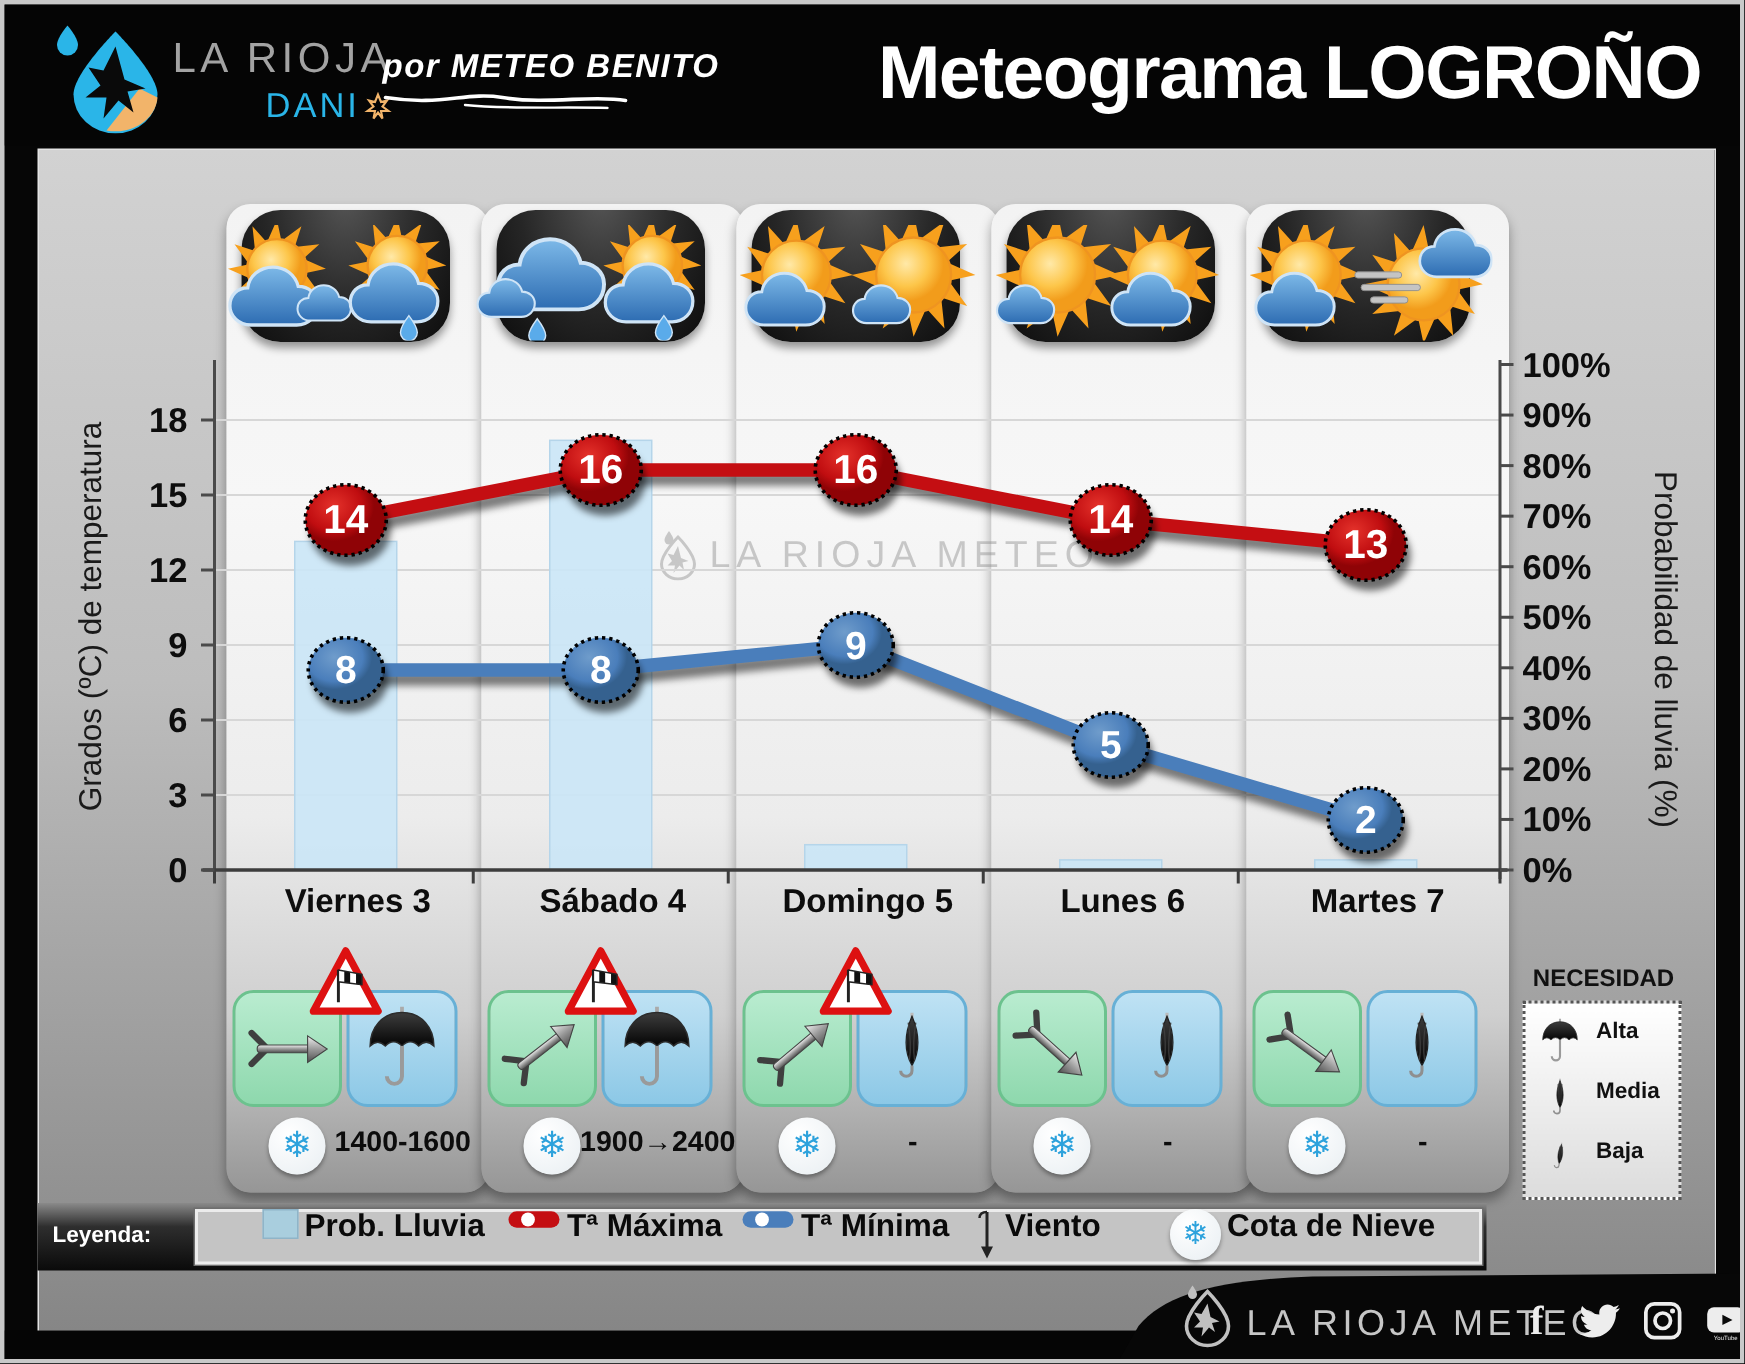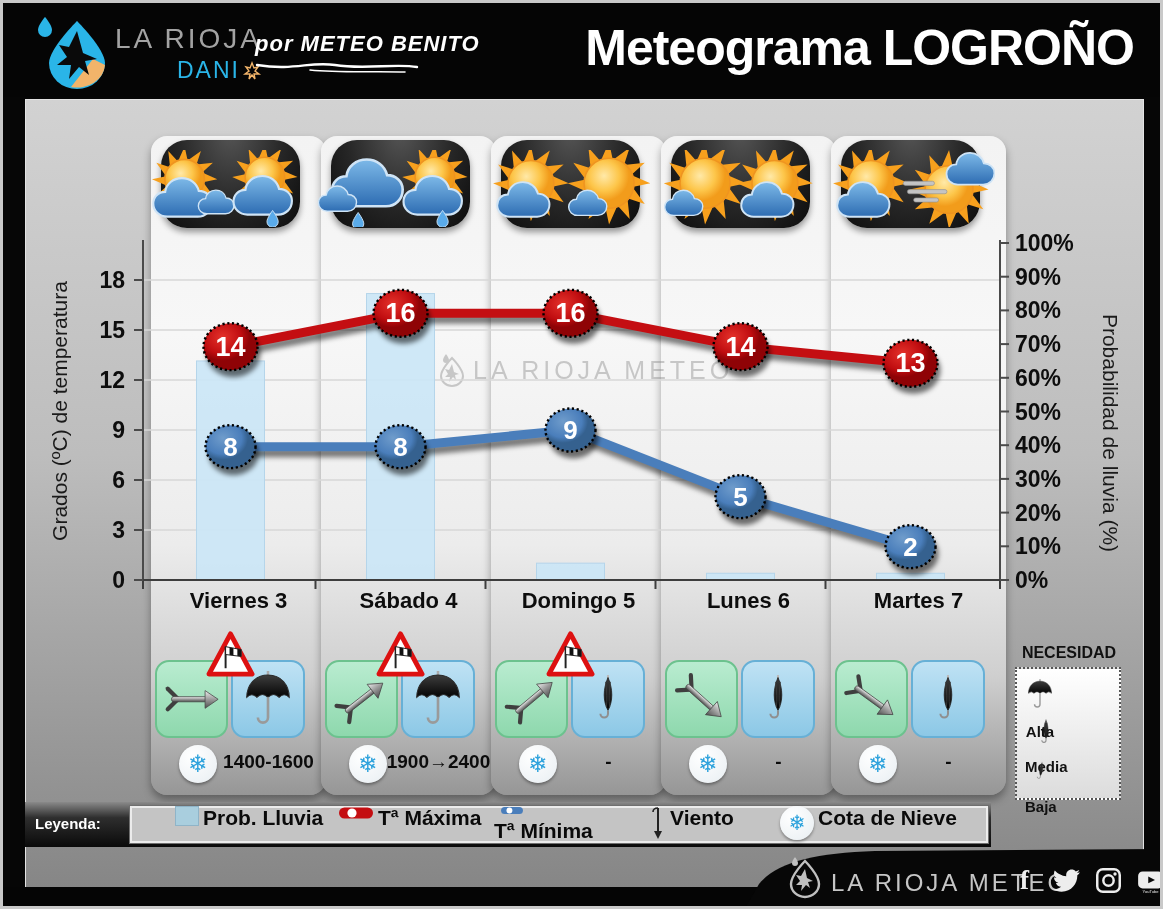--- a/index.html
+++ b/index.html
@@ -41,21 +41,21 @@
     color:#2da2dc;font-size:24px;line-height:38px;text-align:center;font-weight:700;}
   .snowt{position:absolute;left:62px;right:2px;top:615px;text-align:center;font-size:19px;font-weight:700;color:#0c0c0c;}
   
   #plot{position:absolute;left:0;top:0;width:1163px;height:909px;z-index:3;pointer-events:none;}
   #watermark{position:absolute;left:432px;top:350px;z-index:2;display:flex;align-items:center;gap:8px;opacity:.45;}
   #watermark span{font-size:25px;letter-spacing:4px;color:#8f8f8f;}
   
   #nec-title{position:absolute;left:1012px;top:641px;width:108px;text-align:center;font-size:16px;font-weight:700;color:#111;z-index:4;}
   #nec-box{position:absolute;left:1012px;top:664px;width:106px;height:133px;z-index:4;
     border:2px dotted #555;background:linear-gradient(#ffffff,#dcdcdc);}
-  .nec-item{position:absolute;left:8px;display:flex;align-items:center;gap:9px;flex-direction:column;}
+  .nec-item{position:absolute;left:8px;display:flex;align-items:flex-start;gap:9px;}
   .nec-item b{font-size:15px;color:#111;}
   
   #ley-strip{position:absolute;left:22px;top:799px;width:966px;height:45px;z-index:5;
     background:linear-gradient(#8a8a8a,#2e2e2e 35%,#0a0a0a);}
   #ley-prefix{position:absolute;left:10px;top:13px;color:#fff;font-size:15px;font-weight:700;}
   #ley-box{position:absolute;left:105px;top:4px;width:858px;height:37px;background:#c4c4c4;
     box-shadow:inset 0 0 0 2px #ececec,0 0 0 1px #6f6f6f;}
   .ley-item{position:absolute;top:0;height:37px;display:flex;gap:4px;}
   .ley-item b{font-size:21px;color:#0a0a0a;white-space:nowrap;}
   .swatch{width:24px;height:20px;background:#a9cede;border:1px solid #8fb4c8;}
@@ -503,21 +503,21 @@
           <div class="swatch"></div>
           <b>Prob. Lluvia</b>
         </div>
         <div class="ley-item" style="left: 208px;">
           <svg width="36" height="14" viewBox="0 0 36 14">
             <rect x="1" y="1.5" width="34" height="11" rx="5.5" fill="#c40e12"></rect>
             <circle cx="14" cy="7" r="4.6" fill="#fff"></circle>
           </svg>
           <b>Tª Máxima</b>
         </div>
-        <div class="ley-item" style="left: 364px; flex-direction: column;">
+        <div class="ley-item" style="left: 364px;">
           <svg width="36" height="14" viewBox="0 0 36 14">
             <rect x="1" y="1.5" width="34" height="11" rx="5.5" fill="#4a7ebb"></rect>
             <circle cx="14" cy="7" r="4.6" fill="#fff"></circle>
           </svg>
           <b>Tª Mínima</b>
         </div>
         <div class="ley-item" style="left: 520px;">
           <svg width="16" height="34" viewBox="0 0 16 34">
             <path d="M8 2 q-5 0 -5 4" fill="none" stroke="#222" stroke-width="1.6"></path>
             <line x1="8" y1="2" x2="8" y2="26" stroke="#222" stroke-width="2"></line>

